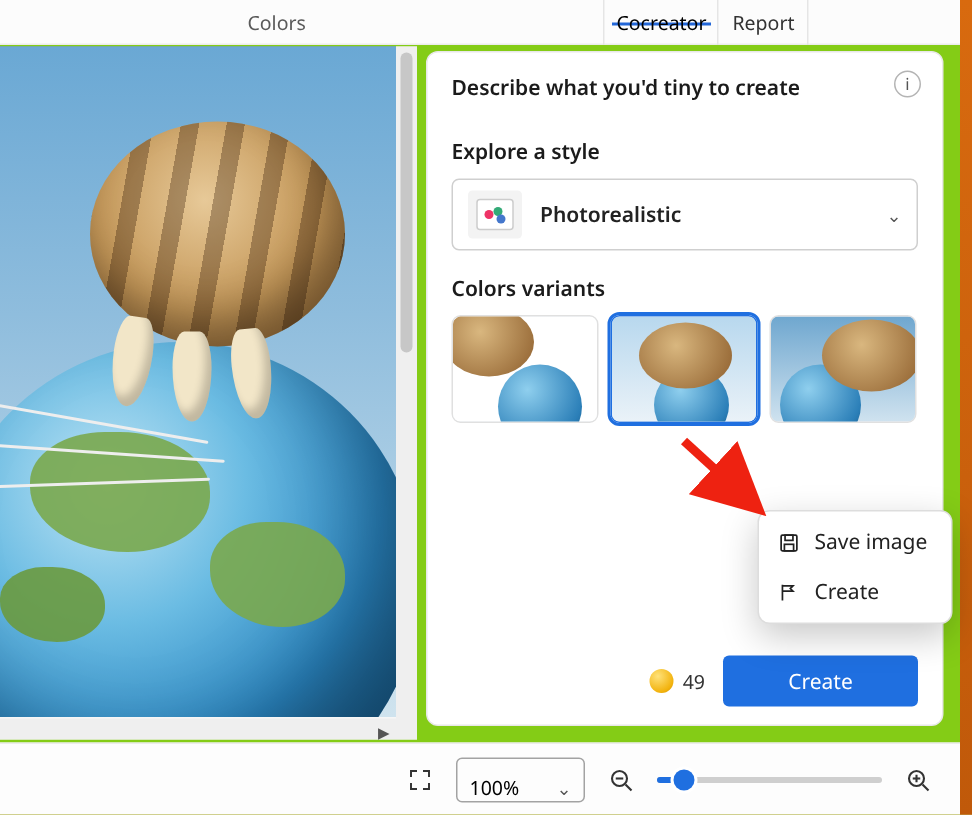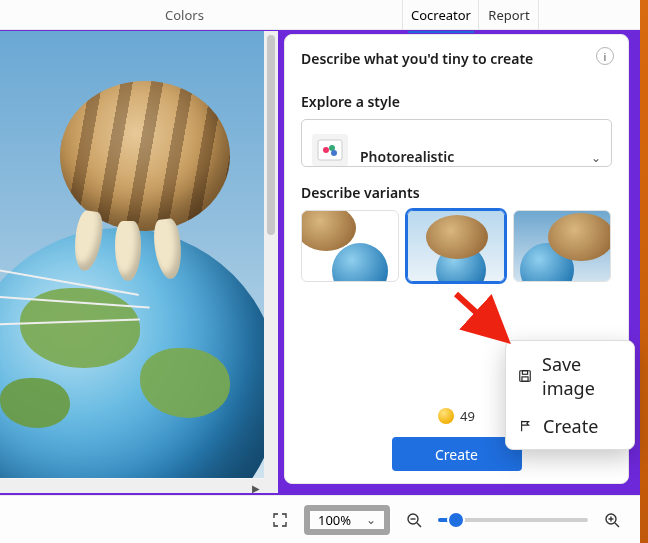--- a/index.html
+++ b/index.html
@@ -1,26 +1,26 @@
 <!DOCTYPE html>
 <html><head>
 <meta charset="utf-8">
 <style>
   * { box-sizing: border-box; margin: 0; padding: 0; font-family: "Segoe UI", system-ui, sans-serif; }
   html, body { width: 648px; height: 543px; overflow: hidden; background: linear-gradient(#d86a0f, #c0590a); }
   .app {
-    position: absolute; top:0; left:0; width: 640px; height: 543px; background:#6d28d9; border-top-right-radius:4px;
+    position: absolute; top:0; left:0; width: 640px; height: 543px; background:#84cc16; border-top-right-radius:4px;
   }
   
   .ribbon {
     position:absolute; top:0; left:0; width:640px; height:30px; background:#fcfcfc; border-bottom:1px solid #ececec;
   }
   .ribbon-tab { position:absolute; top:6px; font-size:13px; color:#5a5a5a; }
   .ribbon-group-divider { position:absolute; top:0; height:30px; border-left:1px solid #e5e5e5; }
-  .side-tab { position:absolute; top:1px; height:32px; font-size:13px; color:#333; text-align:center; line-height:28px; }
+  .side-tab { position:absolute; top:1px; height:16px; font-size:13px; color:#333; text-align:center; line-height:28px; }
   .side-tab.active { border-bottom:2px solid #2367d8; color:#000; }
 
   
   .canvas-wrap { position:absolute; top:31px; left:0; width:278px; height:462px; background:#f6f6f6; }
   .vscroll { position:absolute; top:0; right:0; width:14px; height:100%; background:#efefef; }
   .vscroll-thumb { position:absolute; top:4px; left:3px; width:8px; height:200px; background:#c7c7c7; border-radius:4px; }
   .hscroll { position:absolute; bottom:0; left:0; height:14px; width:calc(100% - 14px); background:#efefef; }
   .hscroll-arrow { position:absolute; right:2px; top:2px; width:10px; height:10px; font-size:10px; color:#555; }
   .canvas-img {
     position:absolute; top:0; left:0; width:264px; height:447px; overflow:hidden; background:#2e79a8;
@@ -54,62 +54,62 @@
     position:absolute; top:34px; left:284px; width:345px; height:450px; background:#fff;
     border:1px solid #e8e8e8; border-radius:8px; padding:14px 16px 12px;
   }
   .panel h4 { font-size:14px; font-weight:600; color:#1b1b1b; margin-bottom:8px; }
   .info-btn { position:absolute; top:12px; right:14px; width:18px; height:18px; border-radius:50%; border:1px solid #b4b4b4; font-size:11px; color:#555; display:flex; align-items:center; justify-content:center; }
   .prompt-box {
     width:100%; height:64px; border:1px solid #cfcfcf; border-radius:5px; padding:8px 10px; font-size:14px; color:#222; resize:none;
   }
   .style-select {
     width:100%; height:48px; border:1px solid #cfcfcf; border-radius:5px; margin-top:8px;
-    display:flex; align-items:flex-end; padding:0 10px; gap:12px; cursor:pointer;
+    display:flex; align-items:center; padding:0 10px; gap:12px; cursor:pointer;
   }
   .style-thumb { width:36px; height:32px; border-radius:3px; background:#f3f3f3; display:flex; align-items:center; justify-content:center; }
   .style-label { flex:1; font-size:14px; font-weight:600; color:#222; }
   .chev { font-size:12px; color:#555; }
   .section-spacer { height:16px; }
   .variants { display:flex; gap:8px; margin-top:8px; }
   .variant {
     width:98px; height:72px; border:1px solid #e0e0e0; border-radius:6px; overflow:hidden; position:relative; cursor:pointer;
     background:#eef3f7;
   }
   .variant.selected { outline:2px solid #1f6fe0; outline-offset:0; border-color:#1f6fe0; }
   .v-sky{position:absolute;inset:0;background:linear-gradient(#b8d8ee,#eaf2f8);}
   .v-earth{position:absolute;border-radius:50%;background:radial-gradient(circle at 35% 30%,#8fcfee,#2b7fb8 70%,#124a73);}
   .v-paw{position:absolute;border-radius:50%;background:radial-gradient(circle at 40% 35%,#d9b77f,#8c5c2a);}
-  .panel-footer { position:absolute; left:16px; right:16px; bottom:12px; display:flex; align-items:center; justify-content:flex-end; gap:12px;flex-direction:column; }
+  .panel-footer { position:absolute; left:16px; right:16px; bottom:12px; display:flex; align-items:center; justify-content:flex-end; gap:12px; }
   .credits { display:flex; align-items:center; gap:6px; font-size:13px; color:#333; }
   .coin { width:16px;height:16px;border-radius:50%; background:radial-gradient(circle at 35% 30%, #ffe27a,#f2b20c 70%,#c98a00);}
   .create-btn {
     width:130px; height:34px; border:none; border-radius:4px; background:#1f6fe0; color:#fff; font-size:14px; font-weight:400; cursor:pointer;
   }
 
   
   .context {
     position:absolute; top:340px; left:505px; width:130px; background:#fff; border:1px solid #ddd; border-radius:8px;
     box-shadow:0 8px 24px rgba(0,0,0,.22); padding:4px 0; z-index:50;
   }
-  .ctx-item { display:flex; align-items:center; gap:10px; padding:7px 12px; font-size:18px; color:#222; cursor:pointer; }
+  .ctx-item { display:flex; align-items:center; gap:10px; padding:7px 12px; font-size:14px; color:#222; cursor:pointer; }
   .ctx-icon{ width:15px; display:flex; justify-content:center; color:#333; }
 
   
   .arrow {
     position:absolute; top:290px; left:452px; width:62px; height:54px; z-index:60; pointer-events:none;
   }
 
   
   .status {
     position:absolute; left:0; bottom:0; width:640px; height:48px; border-top:1px solid #ececec; background:#fdfdfd;
     display:flex; align-items:center; justify-content:flex-end; padding:0 14px; gap:10px;
   }
   .sq-btn { width:28px;height:28px;border:1px solid transparent; background:transparent; border-radius:4px; display:flex;align-items:center;justify-content:center;color:#343434;cursor:pointer;}
-  .zoom-select{ width:86px;height:30px;border:6px solid #a3a3a3;border-radius:4px;display:flex;align-items:center;justify-content:space-between;padding:0 8px;font-size:13px;cursor:pointer;}
+  .zoom-select{ width:86px;height:30px;border:1px solid #a3a3a3;border-radius:4px;display:flex;align-items:flex-end;justify-content:space-between;padding:0 8px;font-size:13px;cursor:pointer;}
   .slider-wrap{ width:150px; display:flex; align-items:center;}
   .slider-track{ position:relative; width:100%; height:4px; background:#cfcfcf; border-radius:2px;}
   .slider-fill{ position:absolute; left:0; top:0; height:100%; width:12%; background:#1f6fe0; border-radius:2px;}
   .slider-thumb{ position:absolute; left:12%; top:50%; width:14px;height:14px;border-radius:50%;background:#1f6fe0; transform:translate(-50%,-50%); box-shadow:0 0 0 2px #fff;}
 </style>
 </head>
 <body>
 
 <div class="app">
 
@@ -162,21 +162,21 @@
             <circle cx="9" cy="11" r="3" fill="#e36"></circle>
             <circle cx="15" cy="9" r="3" fill="#3a7"></circle>
             <circle cx="17" cy="14" r="3" fill="#47c"></circle>
           </svg>
       </div>
       <div class="style-label">Photorealistic</div>
       <div class="chev">⌄</div>
     </div>
 
     <div class="section-spacer"></div>
-    <h4>Describe variants</h4>
+    <h4>Colors variants</h4>
     <div class="variants">
       <div class="variant">
         <div class="v-sky" style="background:linear-gradient(#fff,#fff)"></div>
         <div class="v-earth" style="bottom:-18px;left:30px;width:56px;height:56px"></div>
         <div class="v-paw" style="top:-6px;left:-6px;width:60px;height:46px"></div>
       </div>
       <div class="variant selected">
         <div class="v-sky"></div>
         <div class="v-earth" style="bottom:-14px;left:28px;width:50px;height:50px"></div>
         <div class="v-paw" style="top:4px;left:18px;width:62px;height:44px"></div>

